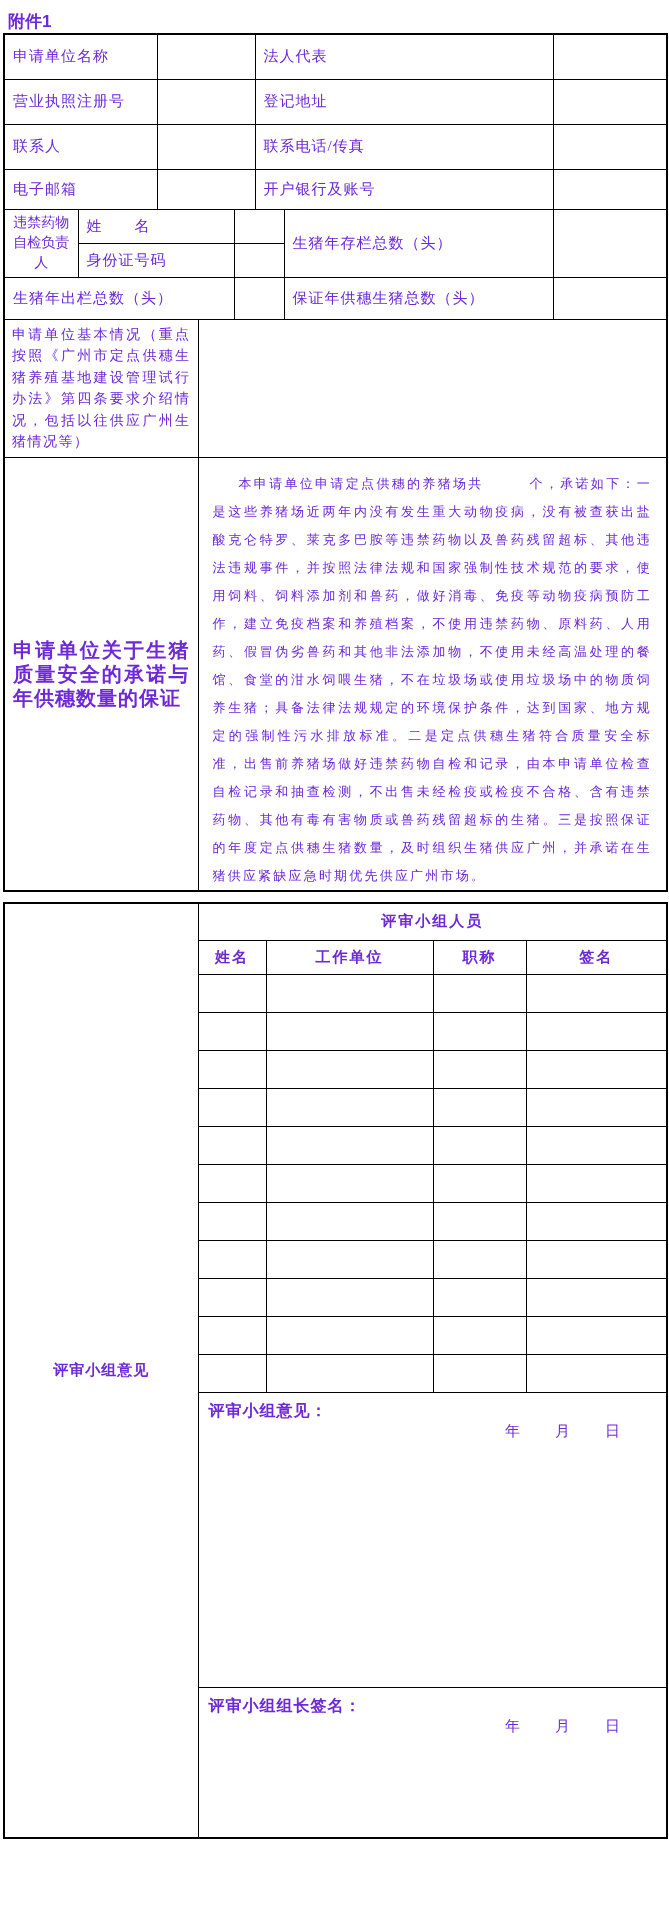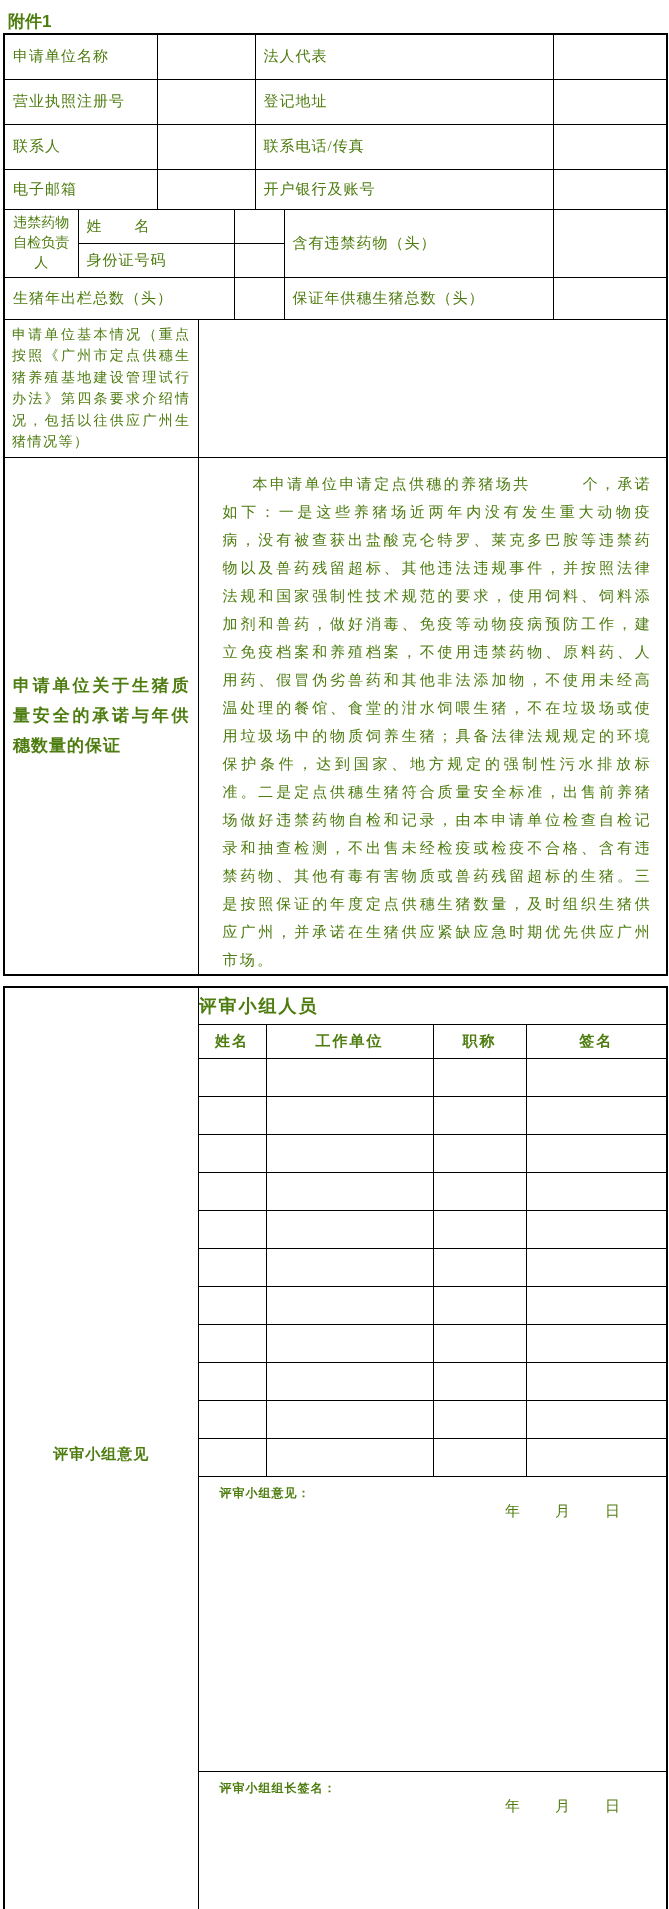--- a/index.html
+++ b/index.html
@@ -1,17 +1,17 @@
 <!DOCTYPE html>
 <html><head>
 <meta charset="utf-8">
 <style>
   html,body{margin:0;padding:0;background:#fff;}
   .page{
-    width:669px;height:1909px;background:#ffffff;color:#4d7c0f;
+    width:669px;height:1909px;background:#ffffff;color:#6d28d9;
     font-family:"Liberation Serif","DejaVu Serif",serif;
     position:relative;overflow:hidden;
   }
   .hei{font-family:"Liberation Sans","DejaVu Sans",sans-serif;font-weight:bold;}
   .attachment{margin:10px 0 0 8px;font-size:17px;}
   .title{margin:14px 0 0 0;text-align:center;font-size:27px;font-weight:bold;letter-spacing:3px;}
   .meta-row{
     margin:30px 6px 10px 8px;display:flex;justify-content:space-between;
     align-items:flex-end;font-size:15px;letter-spacing:1px;
   }
@@ -27,39 +27,39 @@
   .t1 .lbl{font-size:15px;padding:2px 4px 2px 8px;letter-spacing:1px;vertical-align:middle;}
   .t1 tr.r-std{height:45px;}
   .t1 tr.r-std4{height:40px;}
   .t1 tr.r-sub{height:34px;}
   .t1 tr.r-out{height:42px;}
   .t1 tr.r-basic{height:129px;}
   .t1 tr.r-commit{height:393px;}
   .inspector-cell{font-size:14px;text-align:center;line-height:20px;padding:2px 2px;vertical-align:middle;}
   .sub-lbl{font-size:15px;padding-left:8px;letter-spacing:1px;vertical-align:middle;}
   .basic-lbl{font-size:14px;line-height:21.5px;padding:4px 7px;letter-spacing:1.5px;text-align:justify;vertical-align:middle;}
-  .commit-lbl{font-size:17px;line-height:30px;padding:2px 8px;letter-spacing:1px;text-align:justify;vertical-align:middle;}
+  .commit-lbl{font-size:20px;line-height:24px;padding:2px 8px;letter-spacing:1px;text-align:justify;vertical-align:middle;}
   .commit-text{
-    font-size:15px;line-height:28px;letter-spacing:2.2px;text-align:justify;
-    padding:12px 14px 0 24px;vertical-align:top;
+    font-size:13px;line-height:28px;letter-spacing:2.2px;text-align:justify;
+    padding:12px 14px 0 14px;vertical-align:top;
   }
   .commit-text .indent{text-indent:2em;display:block;}
 
   
   .t2 .side-lbl{font-size:15px;text-align:center;vertical-align:middle;letter-spacing:1px;}
   .t2 tr.r-panel{height:38px;}
   .t2 tr.r-cols{height:34px;}
   .t2 tr.review-empty-row{height:38px;}
-  .t2 .panel-header{font-size:18px;text-align:left;vertical-align:middle;letter-spacing:2px;}
+  .t2 .panel-header{font-size:15px;text-align:center;vertical-align:middle;letter-spacing:2px;}
   .t2 .col-h{font-size:15px;text-align:center;vertical-align:middle;letter-spacing:2px;}
   .t2 tr.r-opinion{height:295px;}
   .t2 tr.r-leader{height:150px;}
   .block-cell{vertical-align:top;}
   .block-inner{display:flex;flex-direction:column;justify-content:space-between;height:100%;box-sizing:border-box;padding:8px 10px 10px 10px;}
-  .block-label{font-size:12px;letter-spacing:1px;margin-left:11px;}
+  .block-label{font-size:16px;letter-spacing:1px;}
   .block-date{align-self:flex-end;font-size:15px;letter-spacing:10px;padding-right:26px;font-family:"Liberation Serif","DejaVu Serif",serif;font-weight:normal;}
 </style>
 </head>
 <body>
 
 <div class="page">
 
   <div class="attachment hei">附件1</div>
 
 
@@ -97,21 +97,21 @@
       <tr class="r-std4">
         <td class="lbl" colspan="2">电子邮箱</td>
         <td colspan="3"></td>
         <td class="lbl" colspan="2">开户银行及账号</td>
         <td></td>
       </tr>
       <tr class="r-sub">
         <td class="inspector-cell" rowspan="2">违禁药物自检负责人</td>
         <td class="sub-lbl" colspan="3">姓　　名</td>
         <td colspan="2"></td>
-        <td class="lbl" rowspan="2">含有违禁药物（头）</td>
+        <td class="lbl" rowspan="2">生猪年存栏总数（头）</td>
         <td rowspan="2"></td>
       </tr>
       <tr class="r-sub">
         <td class="sub-lbl" colspan="3">身份证号码</td>
         <td colspan="2"></td>
       </tr>
       <tr class="r-out">
         <td class="lbl" colspan="4">生猪年出栏总数（头）</td>
         <td colspan="2"></td>
         <td class="lbl">保证年供穗生猪总数（头）</td>

